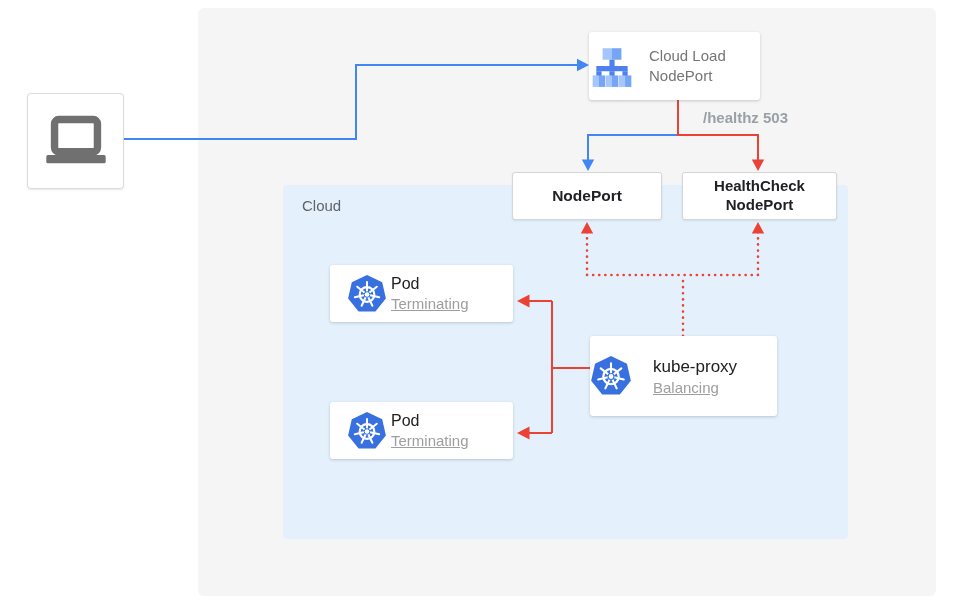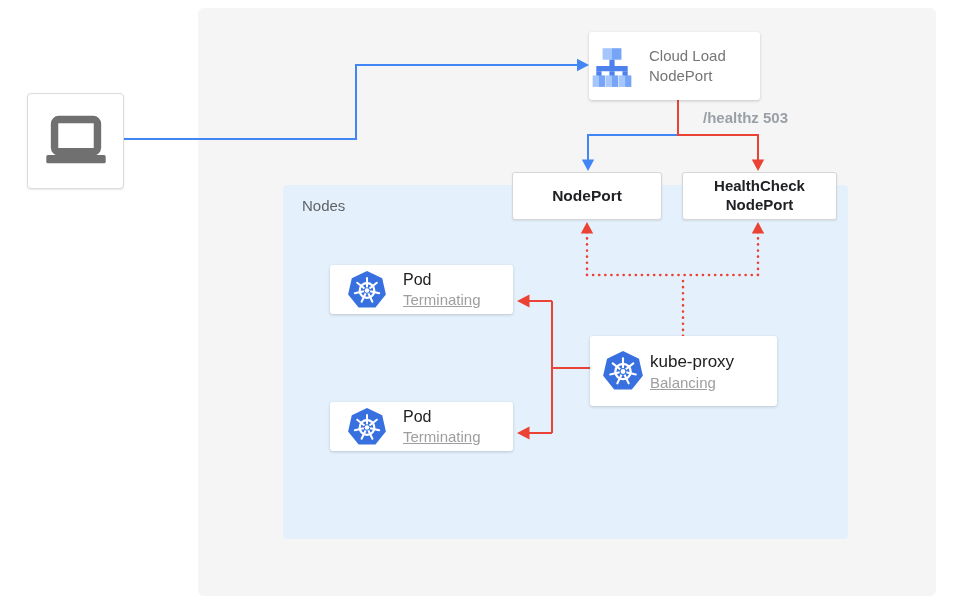--- a/index.html
+++ b/index.html
@@ -31,43 +31,43 @@
   .clb-card{left:589px;top:32px;width:171px;height:68px;gap:14px;box-sizing:border-box;}
   .clb-text{font-size:15px;color:#757575;line-height:1.35;}
   .port-card{
     border:1px solid #d6d6d6;box-shadow:0 1px 2px rgba(60,64,67,.12);
     justify-content:center;text-align:center;
     font-weight:bold;color:#202124;
   }
   .nodeport-card{left:512px;top:172px;width:148px;height:46px;font-size:15.5px;}
   .hc-card{left:682px;top:172px;width:153px;height:46px;font-size:15px;line-height:1.25;}
   .hc-card .two-line{display:flex;flex-direction:column;}
-  .pod-card{left:330px;width:183px;height:49px;padding-left:17px;gap:16px;box-sizing:border-box;}
+  .pod-card{left:330px;width:183px;height:57px;padding-left:17px;gap:4px;box-sizing:border-box;}
   .pod-card.first{top:265px;}
   .pod-card.second{top:402px;}
-  .kproxy-card{left:590px;top:336px;width:187px;height:70px;padding-left:12px;gap:6px;box-sizing:border-box;}
+  .kproxy-card{left:590px;top:336px;width:187px;height:80px;padding-left:0;gap:21px;box-sizing:border-box;}
   .title-text{font-size:16px;color:#212121;}
   .kproxy-card .title-text{font-size:17px;}
   .sub-text{font-size:15px;color:#9e9e9e;margin-top:2px;text-decoration:underline;}
   .healthz{
     position:absolute;left:688px;top:109px;
     font-size:15px;font-weight:bold;color:#9aa0a6;margin-left:15px;
   }
   .lines{position:absolute;left:0;top:0;width:953px;height:612px;pointer-events:none;}
   .icon{display:inline-flex;}
 </style>
 </head>
 <body>
 
 <div id="canvas">
 
   <div class="panel"></div>
 
   <div class="nodes-area"></div>
-  <div class="nodes-label">Nodes</div>
+  <div class="nodes-label">Cloud</div>
 
   <svg class="lines" viewBox="0 0 953 612" xmlns="http://www.w3.org/2000/svg">
 
     <path d="M122 139 H356 V65 H577" fill="none" stroke="#4285f4" stroke-width="2"></path>
     <polygon points="589,65 577,58.8 577,71.2" fill="#4285f4"></polygon>
 
     <path d="M678 135 H588 V160" fill="none" stroke="#4285f4" stroke-width="2"></path>
     <polygon points="588,171 581.8,159.5 594.2,159.5" fill="#4285f4"></polygon>
 
     <path d="M678 100 V135 H758 V160" fill="none" stroke="#ea4335" stroke-width="2"></path>

